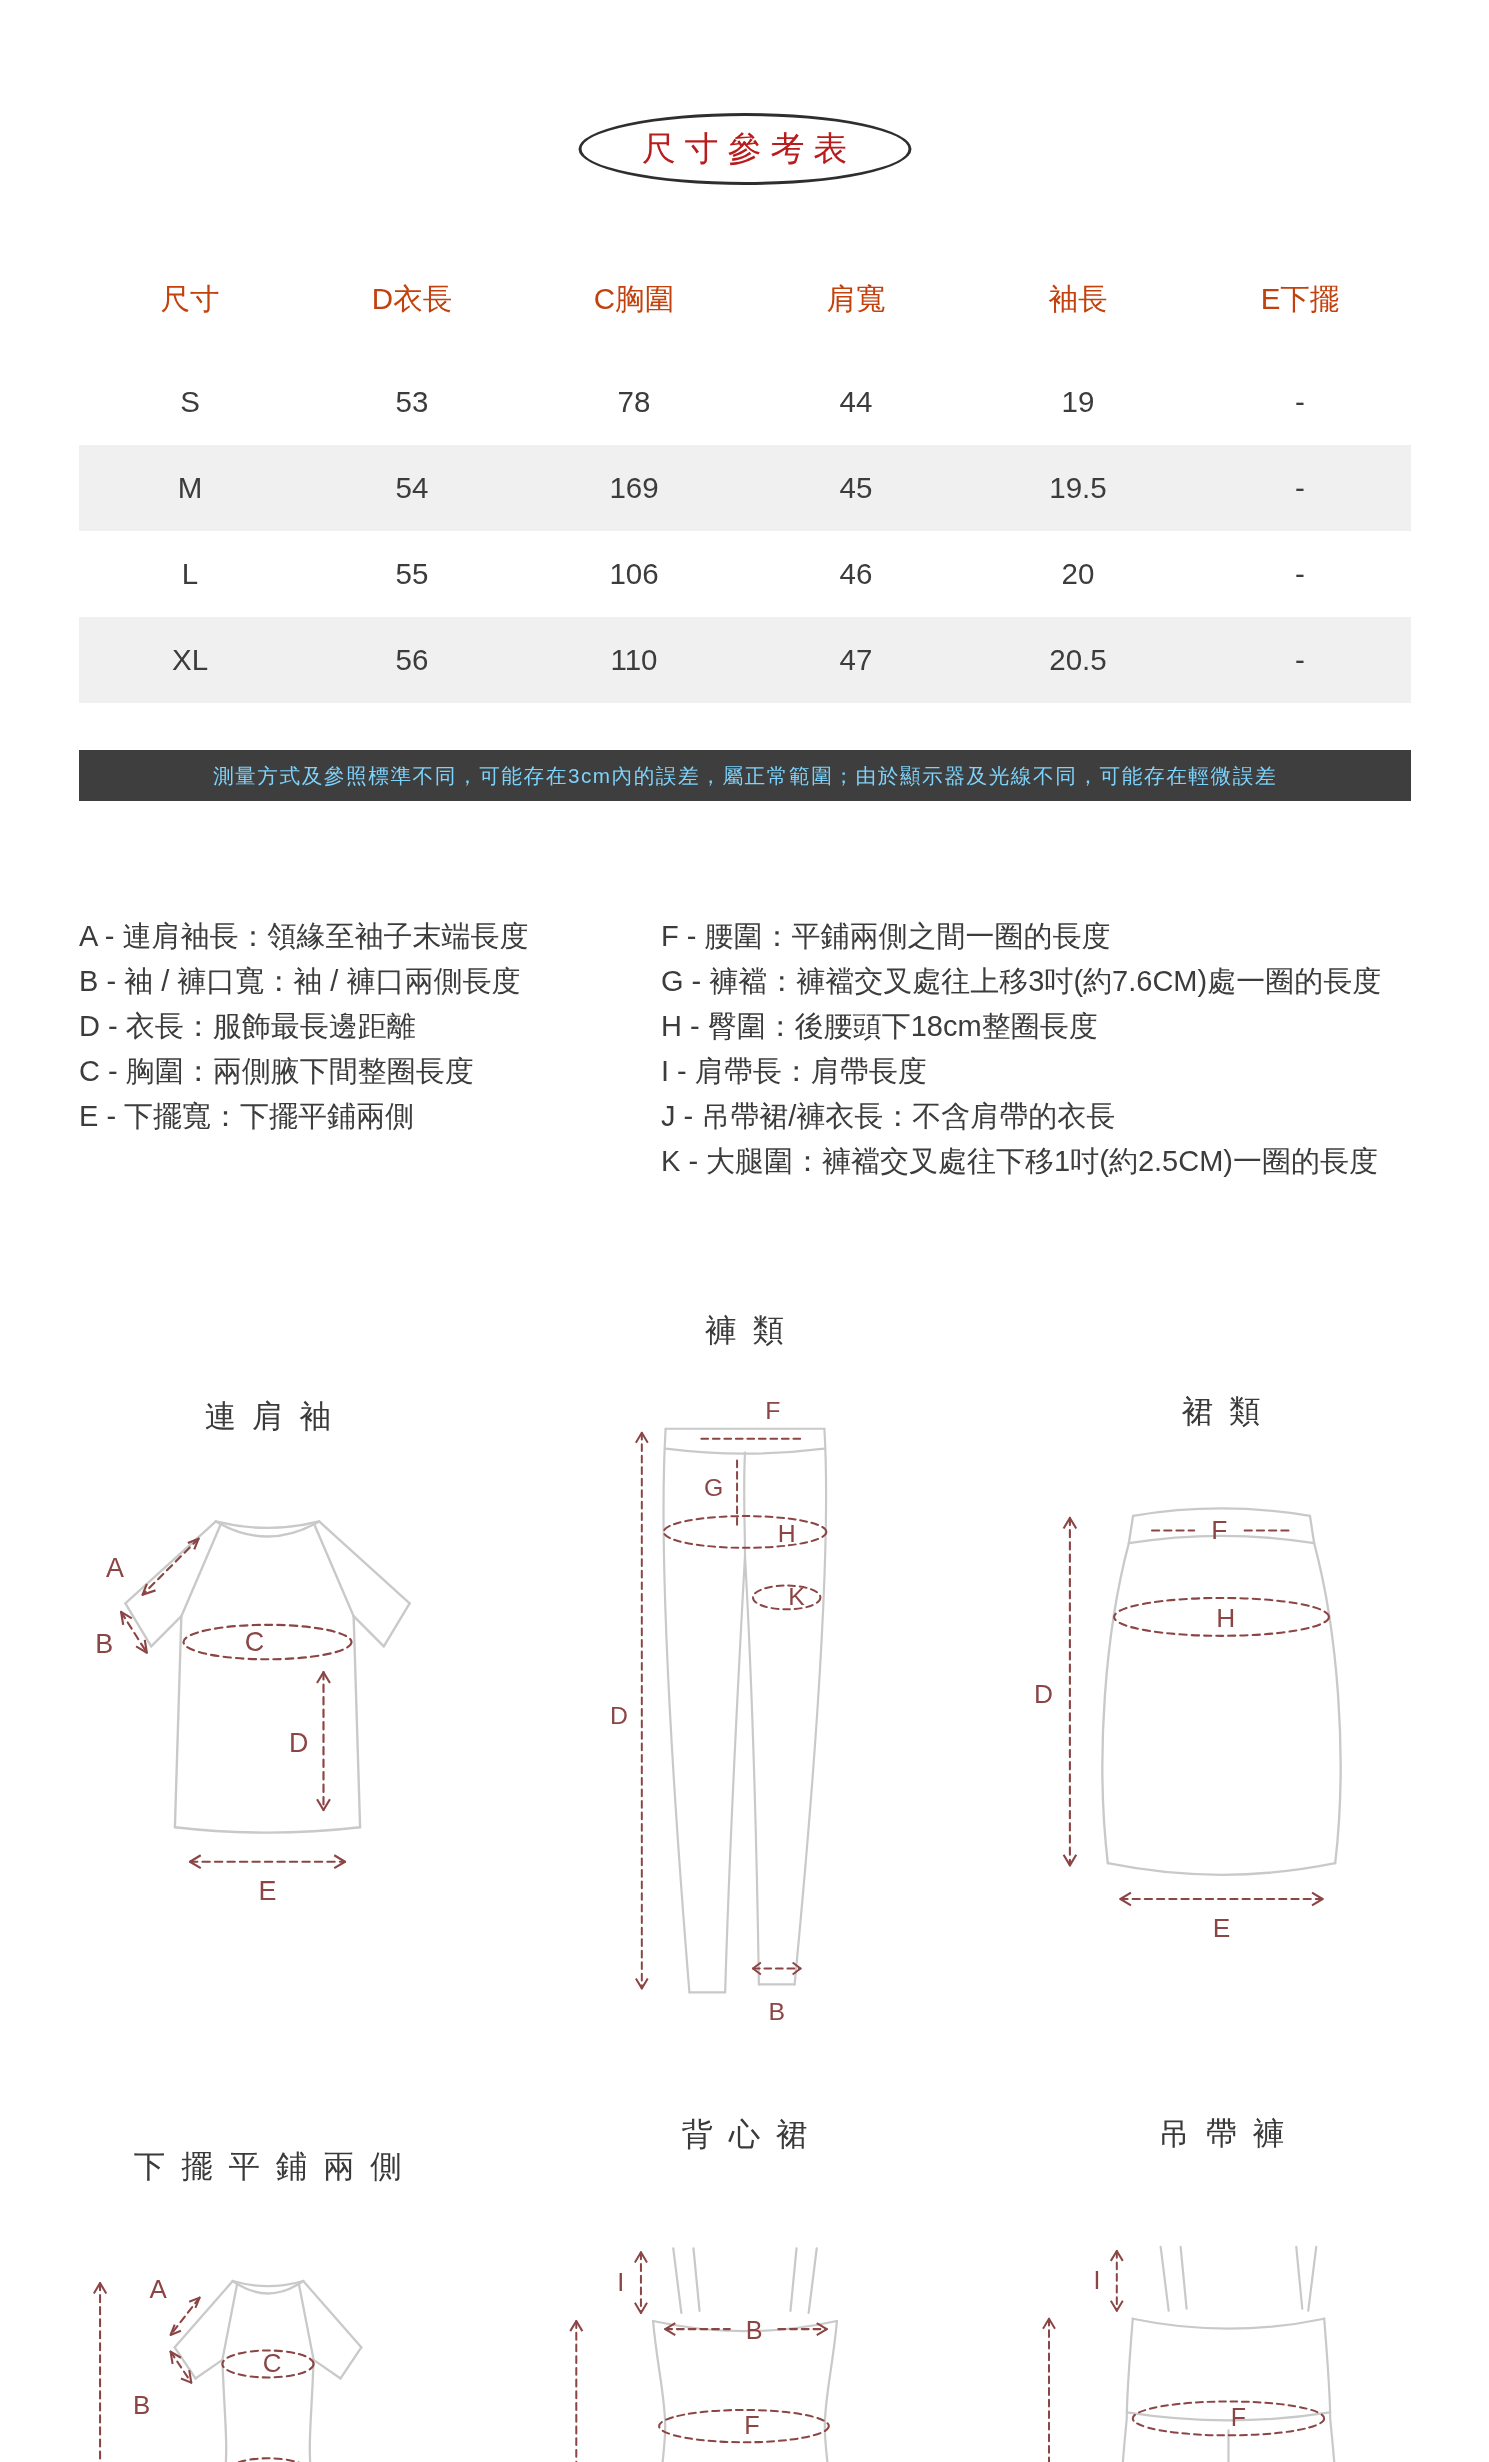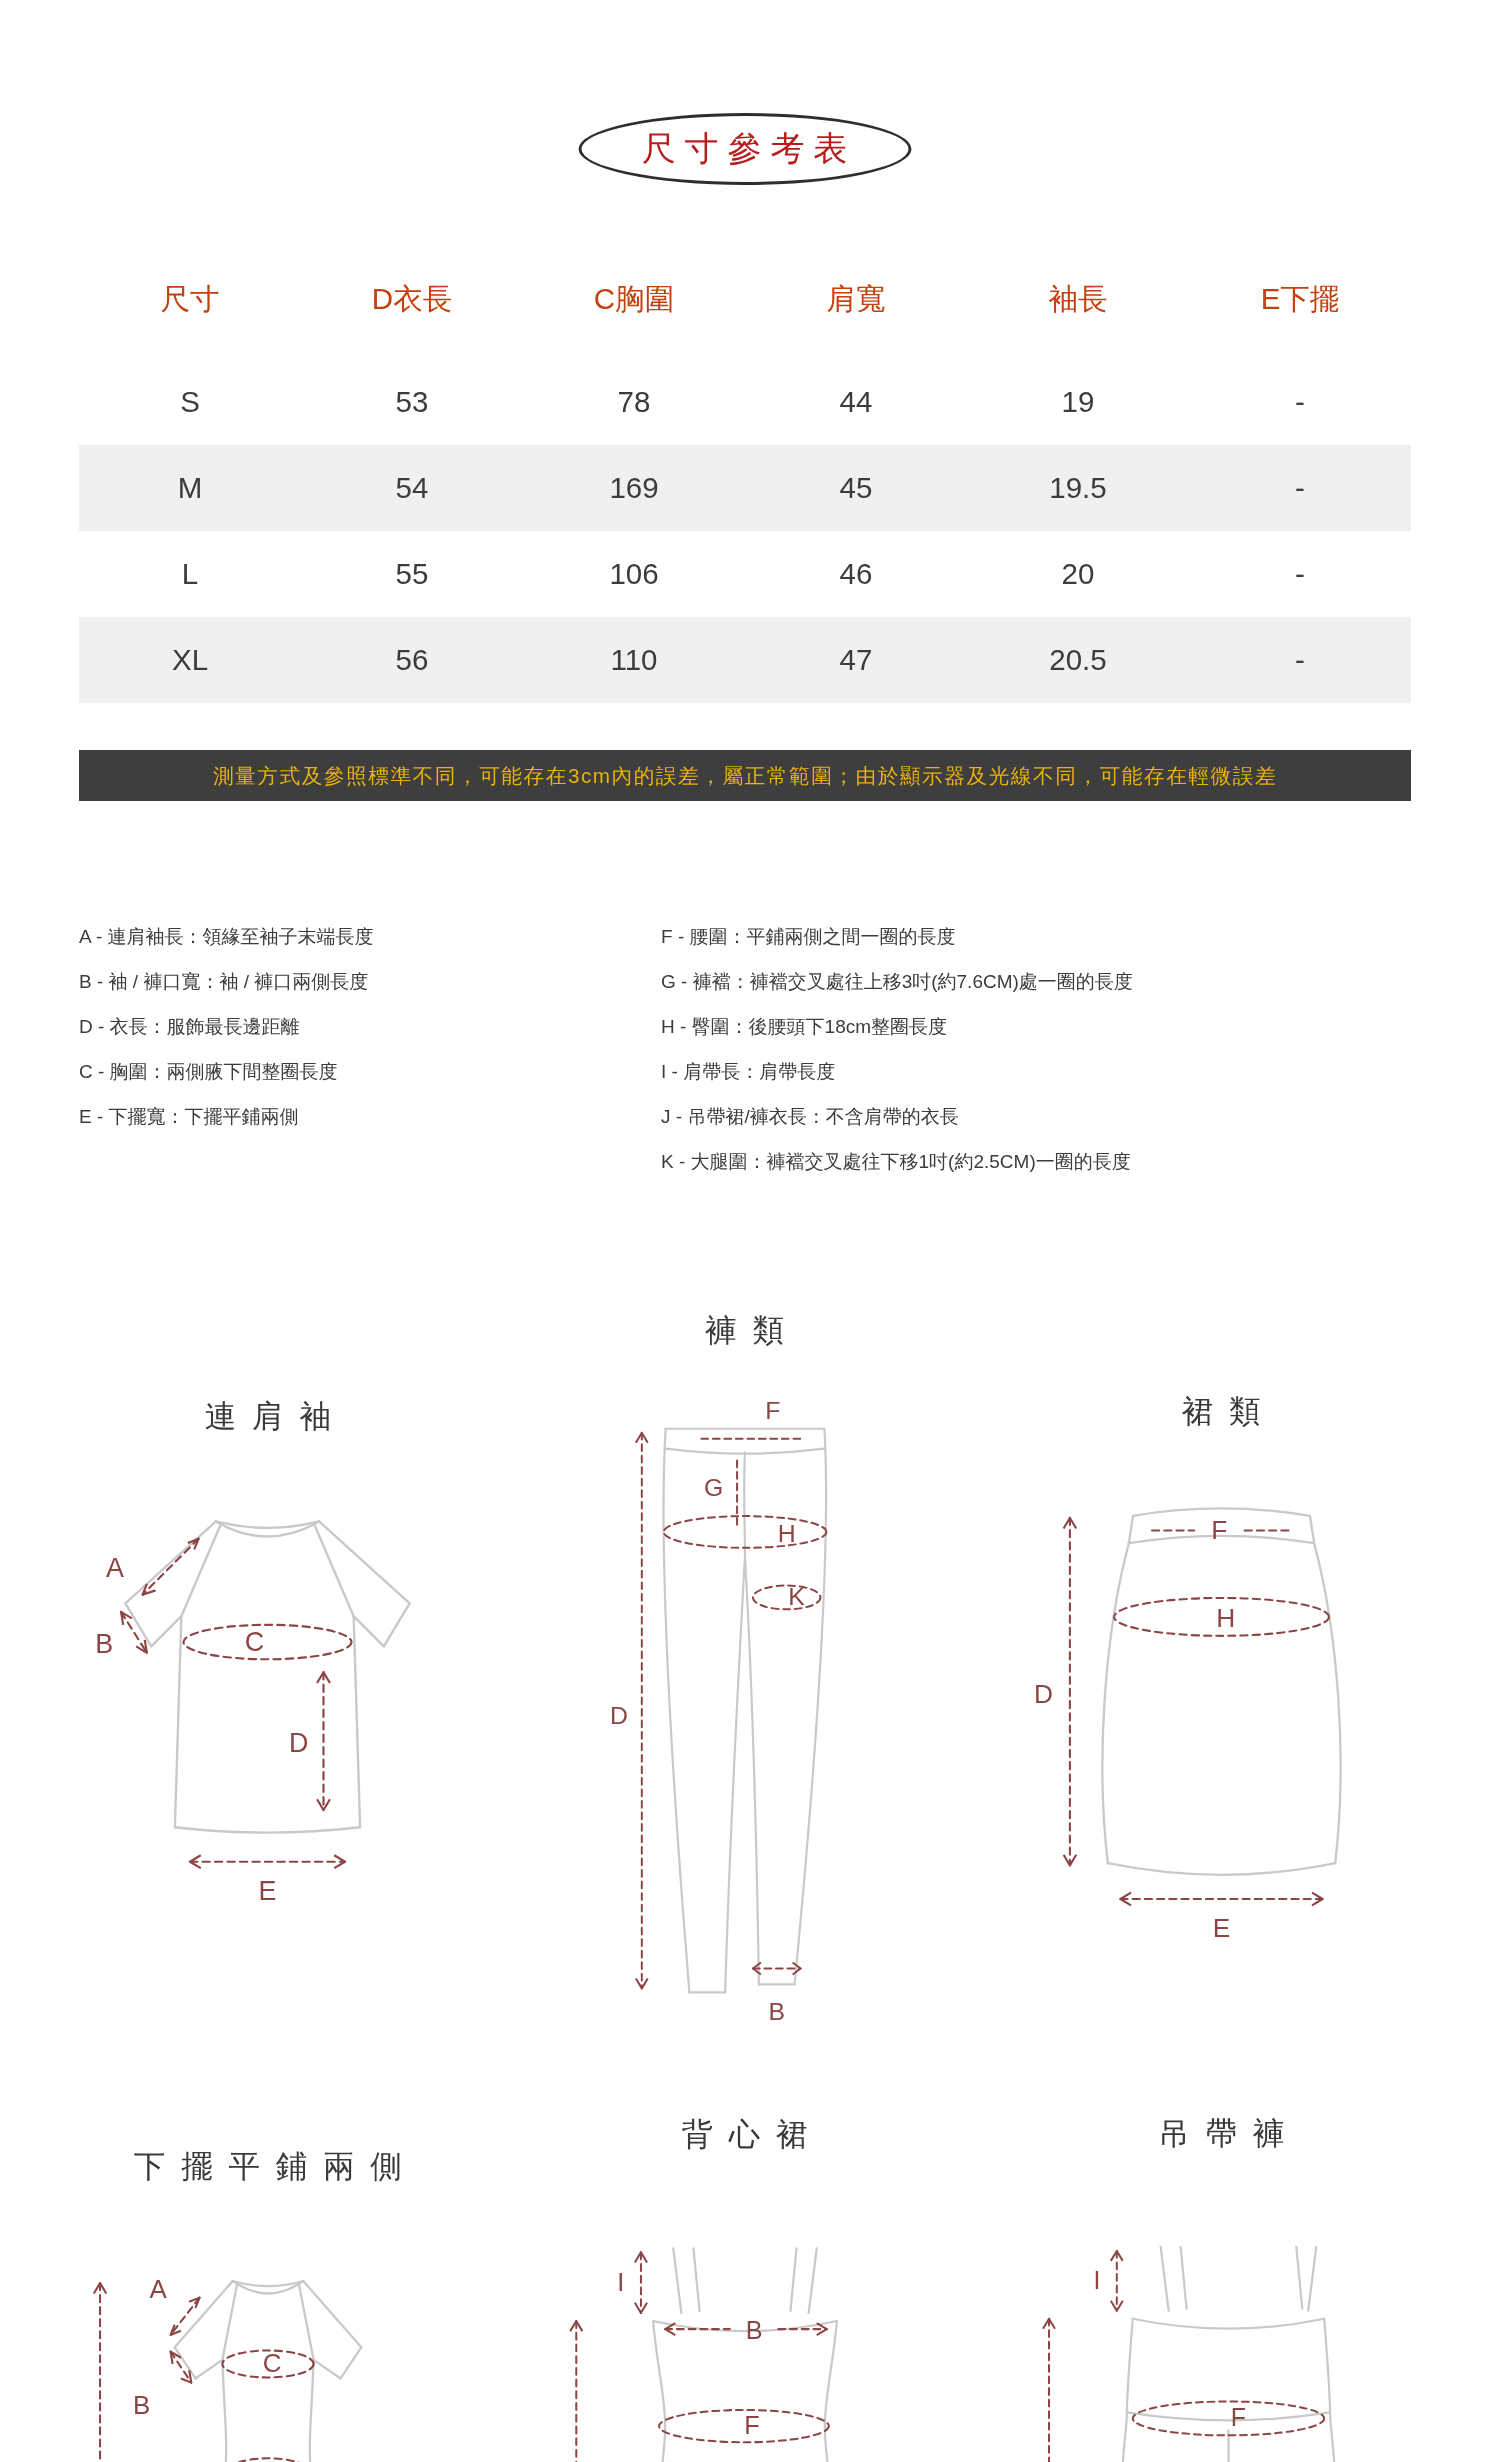--- a/index.html
+++ b/index.html
@@ -21,29 +21,29 @@
   .size-table { position:absolute; top:241px; left:79px; width:1332px; }
   .t-row { display:flex; height:86px; align-items:center; }
   .t-row.t-head { height:118px; color:#2c2c2c; font-weight:500; }
   .t-row.alt { background:#f0f0f0; }
   .t-cell { flex:1; text-align:center; font-size:29.5px; color:#3c3c3c; }
   .t-head .t-cell { font-size:29.5px; color:#c2410c; }
 
   
   .note-bar {
     position:absolute; top:750px; left:79px; width:1332px; height:51px;
-    background:#3e3e3e; color:#eab308; font-size:20.7px; letter-spacing:1.5px;
+    background:#3e3e3e; color:#7dd3fc; font-size:20.7px; letter-spacing:1.5px;
     display:flex; align-items:center; justify-content:center;
   }
 
   
   .legend { position:absolute; top:914px; left:79px; width:1359px; display:flex; }
   .legend-col.left { width:542px; flex:none; }
   .legend-col.right { flex:1;margin-left:40px; }
-  .legend-line { height:45px; line-height:45px; font-size:19px; color:#3c3c3c; white-space:nowrap; }
+  .legend-line { height:45px; line-height:45px; font-size:29px; color:#3c3c3c; white-space:nowrap; }
 
   
   .diagram-row { position:absolute; left:29.5px; width:1430px; display:flex; align-items:center; }
   .diagram-row.row1 { top:1310px; }
   .diagram-row.row2 { top:2113px; }
   .diagram-cell { width:477px; text-align:center; }
   .diagram-title {
     font-size:31.5px; letter-spacing:15.8px; padding-left:15.8px; height:47px;
     color:#3a3a3a; font-weight:500;
   }

